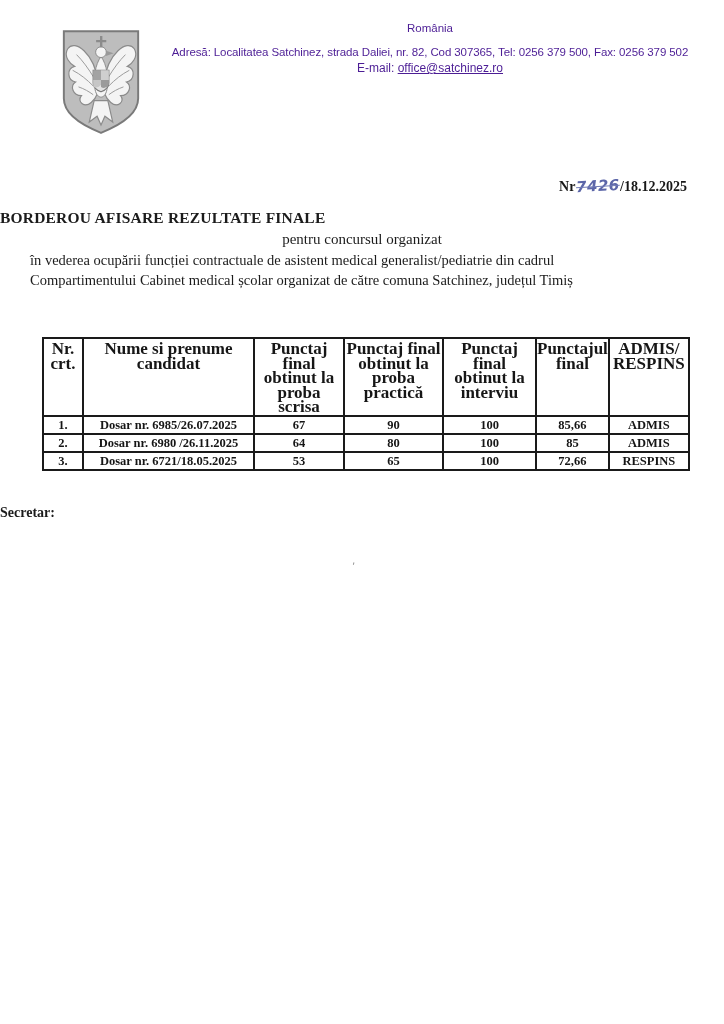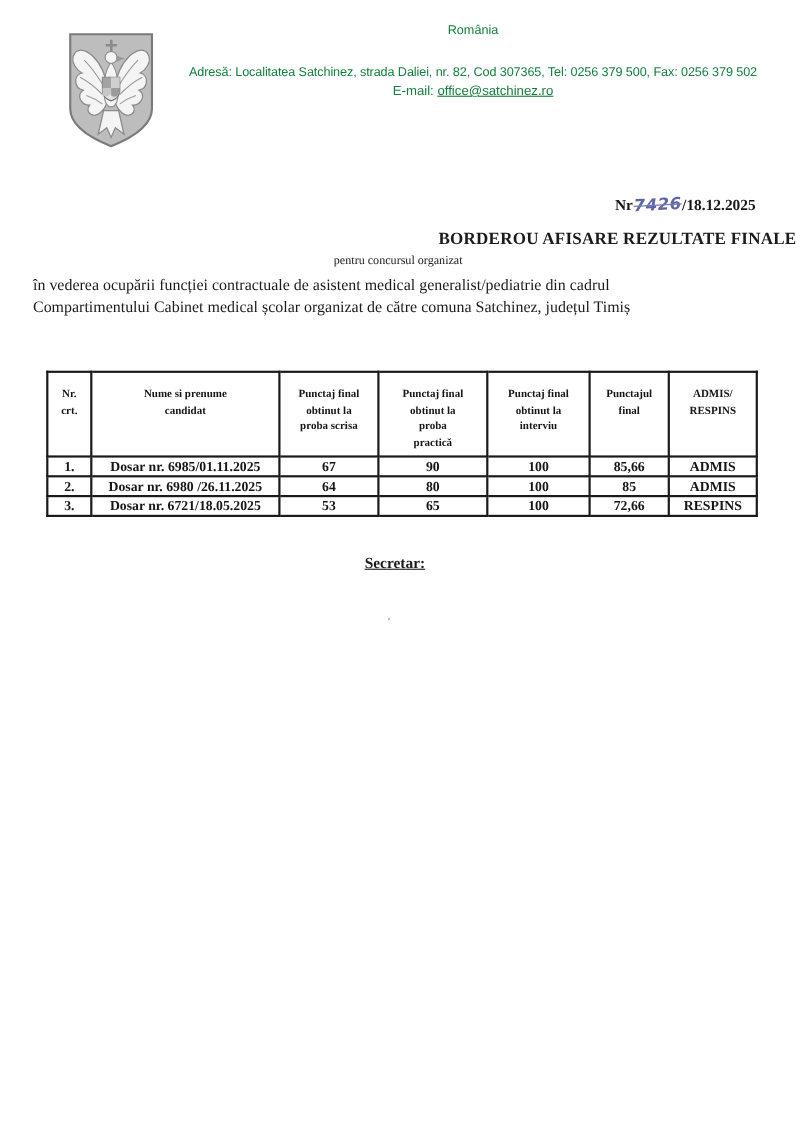--- a/index.html
+++ b/index.html
@@ -5,58 +5,58 @@
   html,body{margin:0;padding:0;background:#ffffff;}
   .page{
     position:relative;width:724px;height:1024px;background:#ffffff;
     font-family:"Liberation Serif",serif;color:#1b1b1b;overflow:hidden;
   }
 
   
   .emblem{position:absolute;left:57px;top:27px;width:88px;height:110px;}
   .letterhead{
     position:absolute;left:138px;top:20px;width:584px;text-align:center;
-    font-family:"Liberation Sans",sans-serif;color:#15803d;
+    font-family:"Liberation Sans",sans-serif;color:#4c1d95;
   }
   .lh-country,.lh-county{font-size:11.5px;line-height:16px;}
   .lh-commune{font-size:13.5px;font-weight:bold;line-height:18px;margin-top:1px;letter-spacing:0.1px;}
-  .lh-address{font-size:11.5px;line-height:16px;margin-top:22px;letter-spacing:-0.1px;}
+  .lh-address{font-size:11.5px;line-height:16px;margin-top:8px;letter-spacing:-0.1px;}
   .lh-email,.lh-web{font-size:12px;line-height:17px;}
   .u{text-decoration:underline;}
 
   
   .reg{position:absolute;top:177px;right:37px;font-size:14px;font-weight:bold;color:#181818;}
   .reg .hand{
     font-family:"DejaVu Sans",sans-serif;font-style:italic;font-weight:600;
     color:#5c66a8;font-size:15px;display:inline-block;transform:rotate(-3deg);
     letter-spacing:0.5px;margin:0 0 0 1px;text-decoration:line-through;
     text-decoration-thickness:1px;text-decoration-color:#707ab5;
   }
 
   
-  .doc-title{position:absolute;top:209px;left:0;width:724px;text-align:right;
+  .doc-title{position:absolute;top:209px;left:0;width:724px;text-align:left;
     font-weight:bold;font-size:15.5px;letter-spacing:0.2px;}
-  .doc-subtitle{position:absolute;top:231px;left:0;width:724px;text-align:center;font-size:11px;}
+  .doc-subtitle{position:absolute;top:231px;left:0;width:724px;text-align:center;font-size:15px;}
   .doc-para{position:absolute;top:251px;left:30px;width:664px;text-align:left;
     font-size:14.5px;line-height:19.5px;white-space:pre-line;}
 
   
   .results{position:absolute;left:42px;top:337px;border-collapse:collapse;table-layout:fixed;}
   .results th,.results td{
     border:2px solid #1a1a1a;font-weight:bold;text-align:center;
     padding:0;color:#161616;overflow:hidden;
   }
   .results th{
-    font-size:10px;line-height:14.5px;vertical-align:top;
-    padding-top:13px;white-space:pre-line;height:62px;
+    font-size:17px;line-height:14.5px;vertical-align:top;
+    padding-top:3px;white-space:pre-line;height:62px;
   }
   .results td{font-size:12.5px;height:16px;line-height:16px;}
 
   
-  .sig{position:absolute;top:503px;left:0;width:718px;text-align:center;text-decoration:underline;}
+  .sig{position:absolute;top:503px;left:0;width:718px;}
   .sig-role{font-weight:bold;font-size:14px;line-height:19px;}
   .sig-name{font-size:14px;letter-spacing:0.8px;line-height:19px;}
 
   
   .stray{position:absolute;left:352px;top:561px;font-size:10px;color:#8f8f8f;
     font-family:"DejaVu Sans",sans-serif;}
 </style>
 </head>
 <body>
 
@@ -123,21 +123,21 @@
 interviu</th>
         <th>Punctajul
 final</th>
         <th>ADMIS/
 RESPINS</th>
       </tr>
     </thead>
     <tbody>
       <tr>
         <td>1.</td>
-        <td>Dosar nr. 6985/01.11.2025</td>
+        <td>Dosar nr. 6985/26.07.2025</td>
         <td>67</td>
         <td>90</td>
         <td>100</td>
         <td>85,66</td>
         <td>ADMIS</td>
       </tr>
       <tr>
         <td>2.</td>
         <td>Dosar nr. 6980 /26.11.2025</td>
         <td>64</td>

